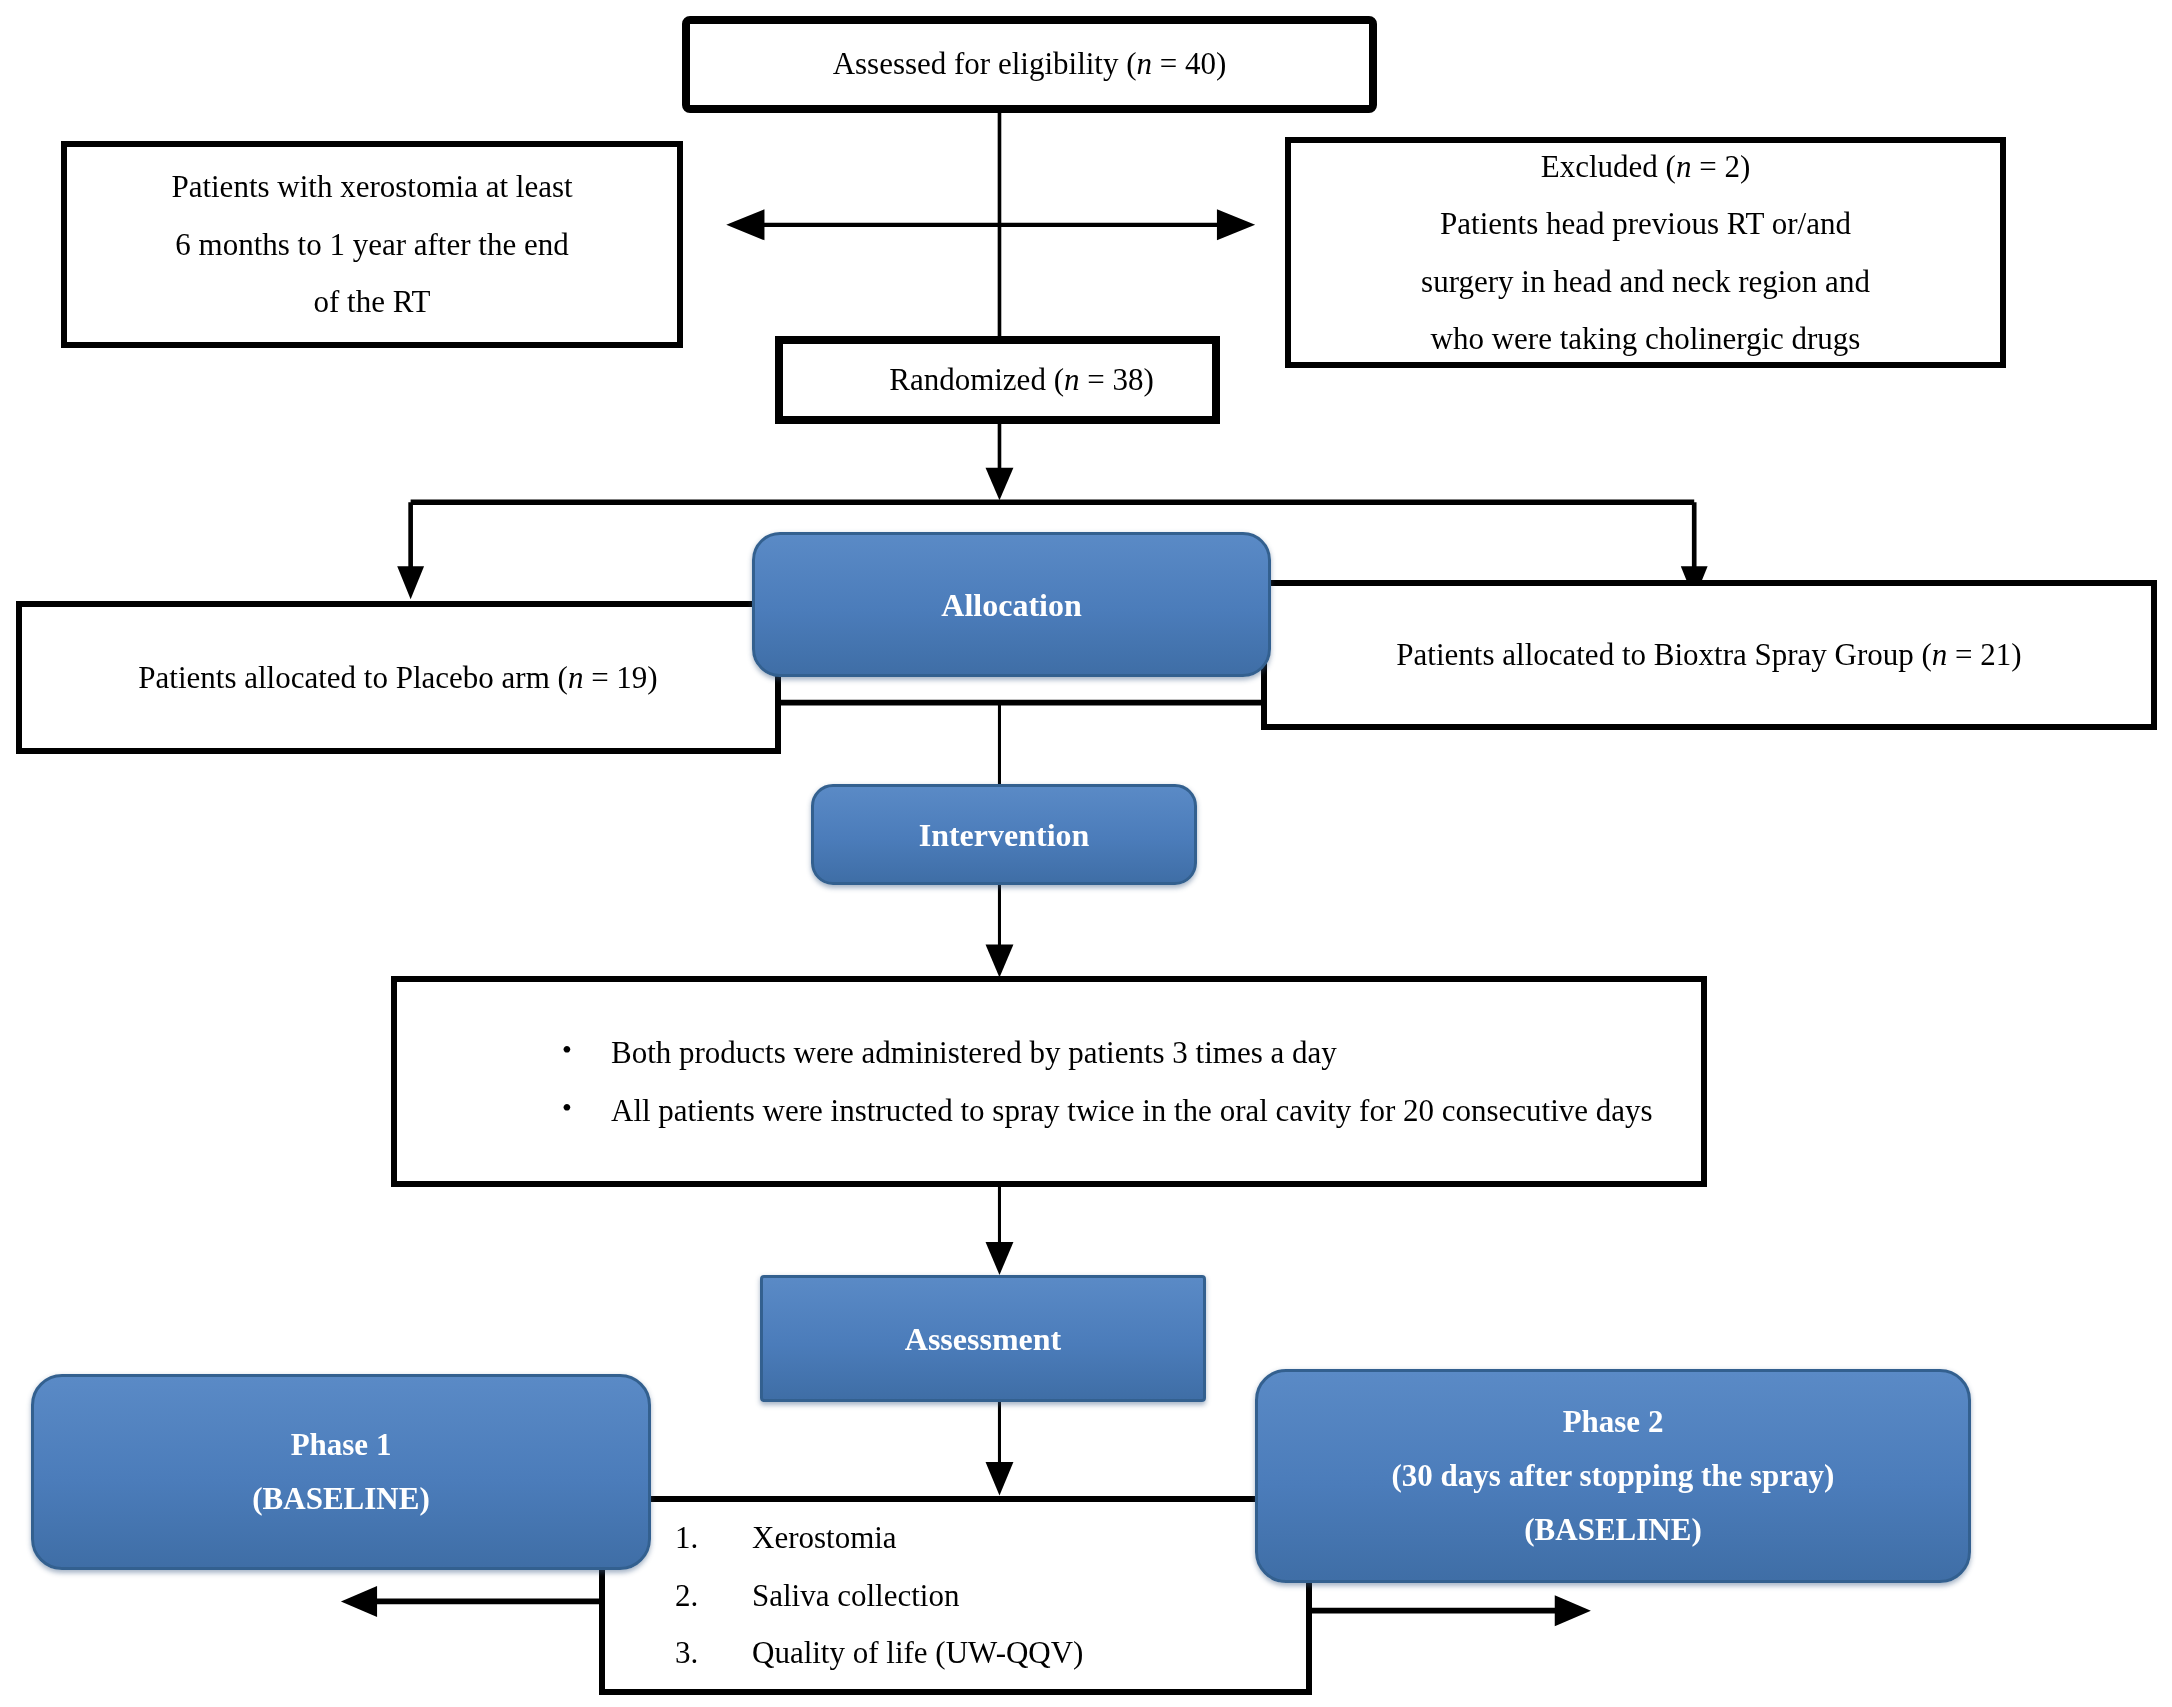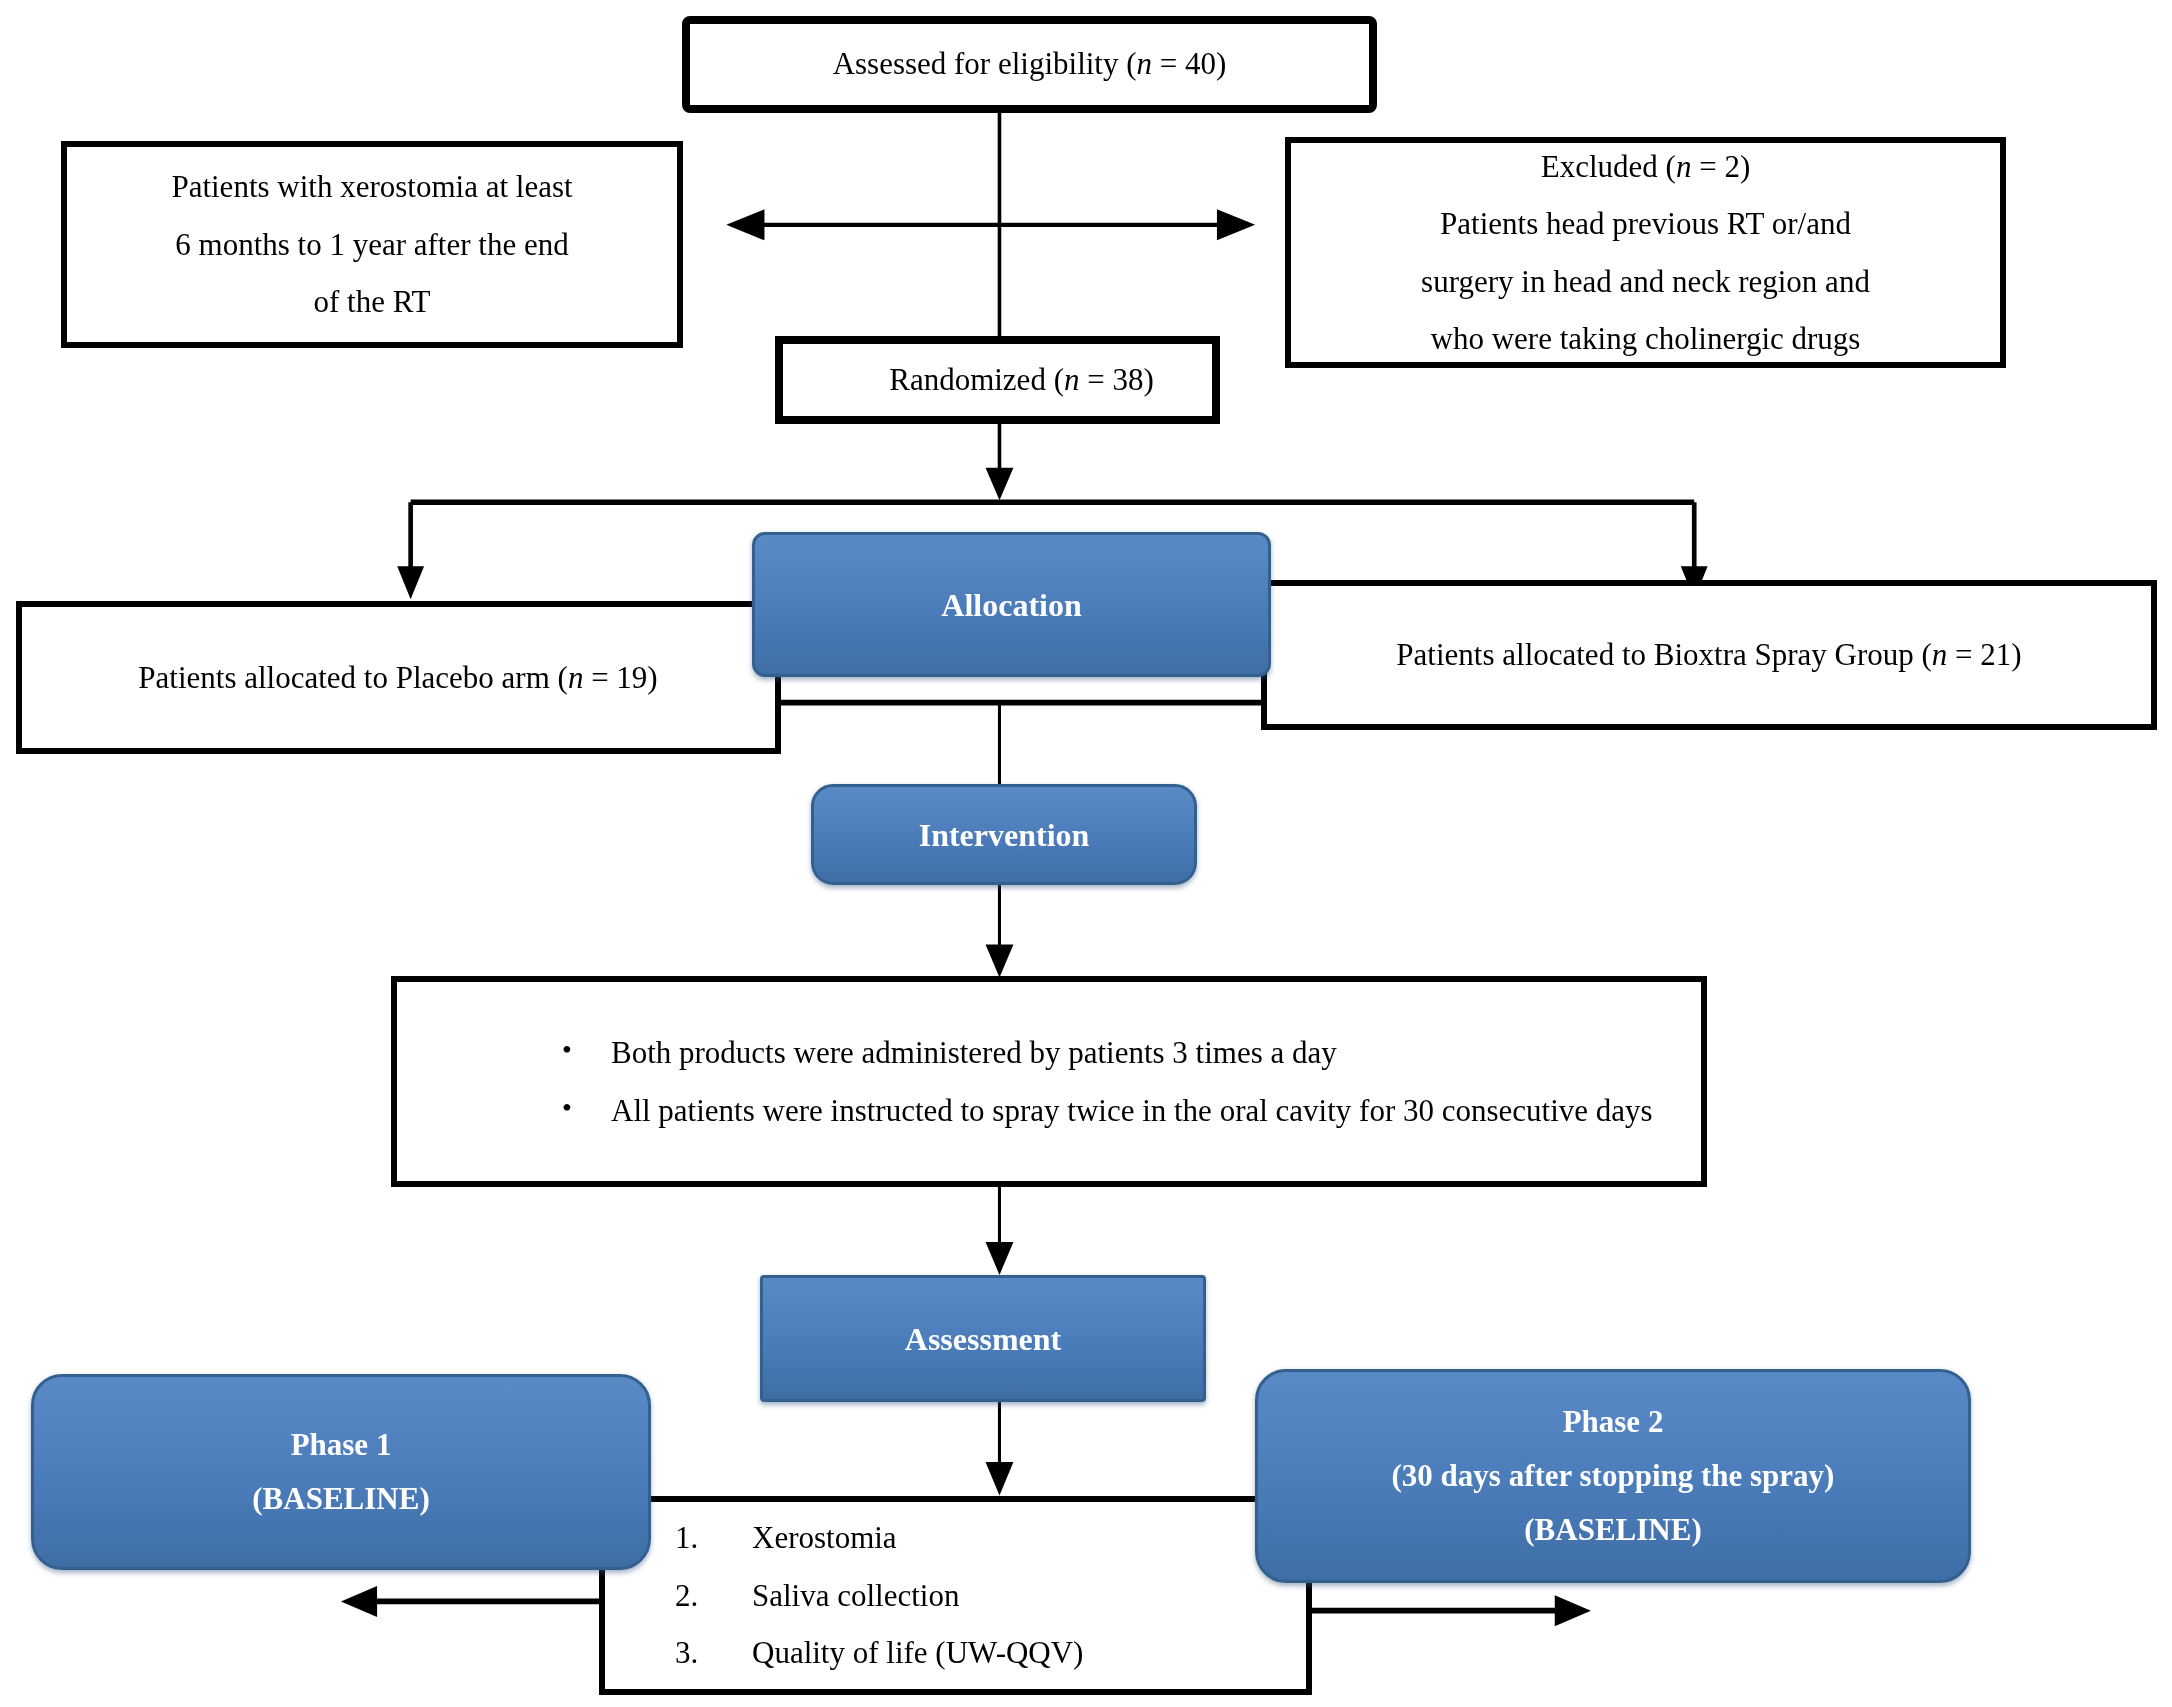--- a/index.html
+++ b/index.html
@@ -41,21 +41,21 @@
     z-index: 2;
   }
   .wbox.thick { border-width: 8.3px; }
 
   
   .bbox {
     position: absolute;
     box-sizing: border-box;
     background: linear-gradient(180deg, var(--blue-hi) 0%, var(--blue) 55%, var(--blue-lo) 100%);
     border: 3.6px solid var(--blue-border);
-    border-radius: 13px;
+    border-radius: 28px;
     display: flex;
     flex-direction: column;
     align-items: center;
     justify-content: center;
     text-align: center;
     color: #ffffff;
     font-weight: bold;
     font-size: 32px;
     line-height: 1.75;
     z-index: 3;
@@ -182,21 +182,21 @@
     <div>Intervention</div>
   </div>
 
   <div class="wbox" id="intervention-details" style="left:391px; top:976px; width:1316px; height:211px;">
     <div class="bullet-row">
       <span class="bullet-glyph">•</span>
       <span class="bullet-text">Both products were administered by patients 3 times a day</span>
     </div>
     <div class="bullet-row">
       <span class="bullet-glyph">•</span>
-      <span class="bullet-text">All patients were instructed to spray twice in the oral cavity for 30 consecutive days</span>
+      <span class="bullet-text">All patients were instructed to spray twice in the oral cavity for 20 consecutive days</span>
     </div>
   </div>
 
   <div class="bbox" id="assessment-box" style="left:760px; top:1275px; width:446px; height:127px; border-radius:4px;">
     <div>Assessment</div>
   </div>
 
   <div class="wbox" id="outcome-box" style="left:599px; top:1496px; width:713px; height:199px;">
     <div class="num-row">
       <span class="num-glyph">1.</span>

